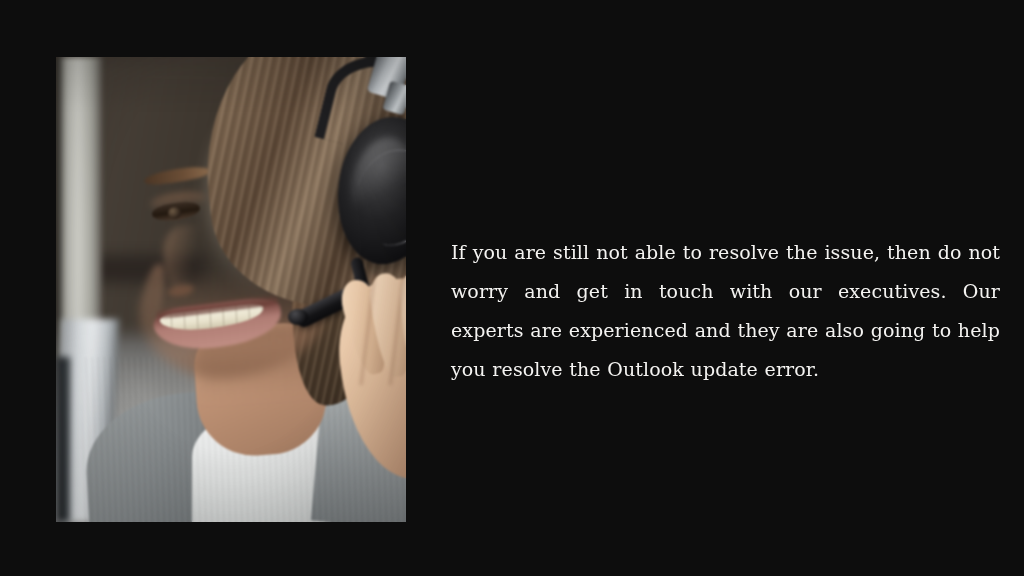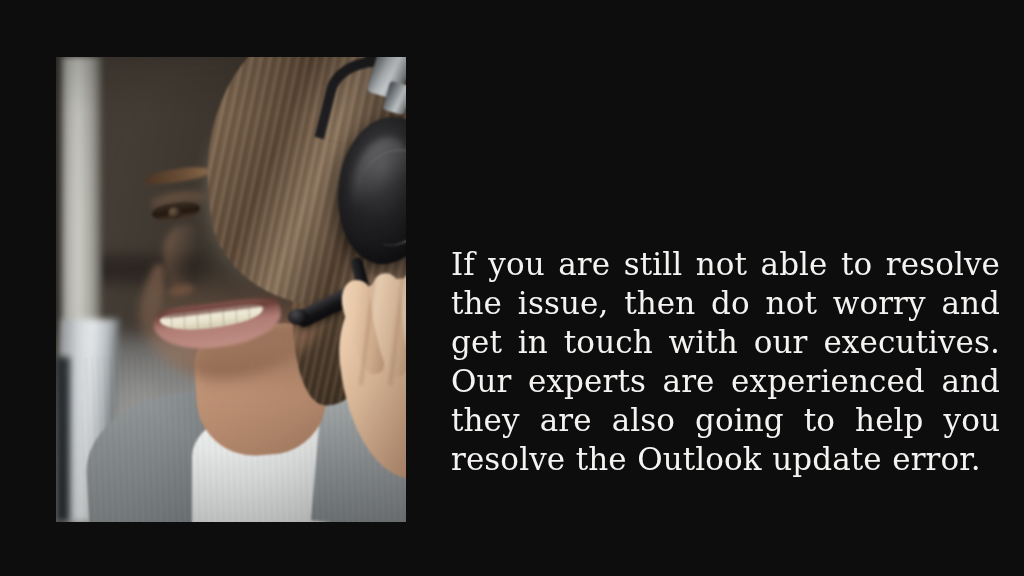--- a/index.html
+++ b/index.html
@@ -401,21 +401,21 @@
   
   .caption {
     position: absolute;
     left: 451px;
     top: 214px;
     width: 549px;
     text-align: justify;
     text-align-last: left;
     color: #f4f3f1;
     font-family: "DejaVu Serif", serif;
-    font-size: 31px;
+    font-size: 19px;
     line-height: 39px;
     letter-spacing: .1px;
     word-spacing: .5px;
     -webkit-font-smoothing: antialiased;
   }
 </style>
 </head>
 <body>
 
 <div class="slide" style="background: rgb(13, 13, 13);">

